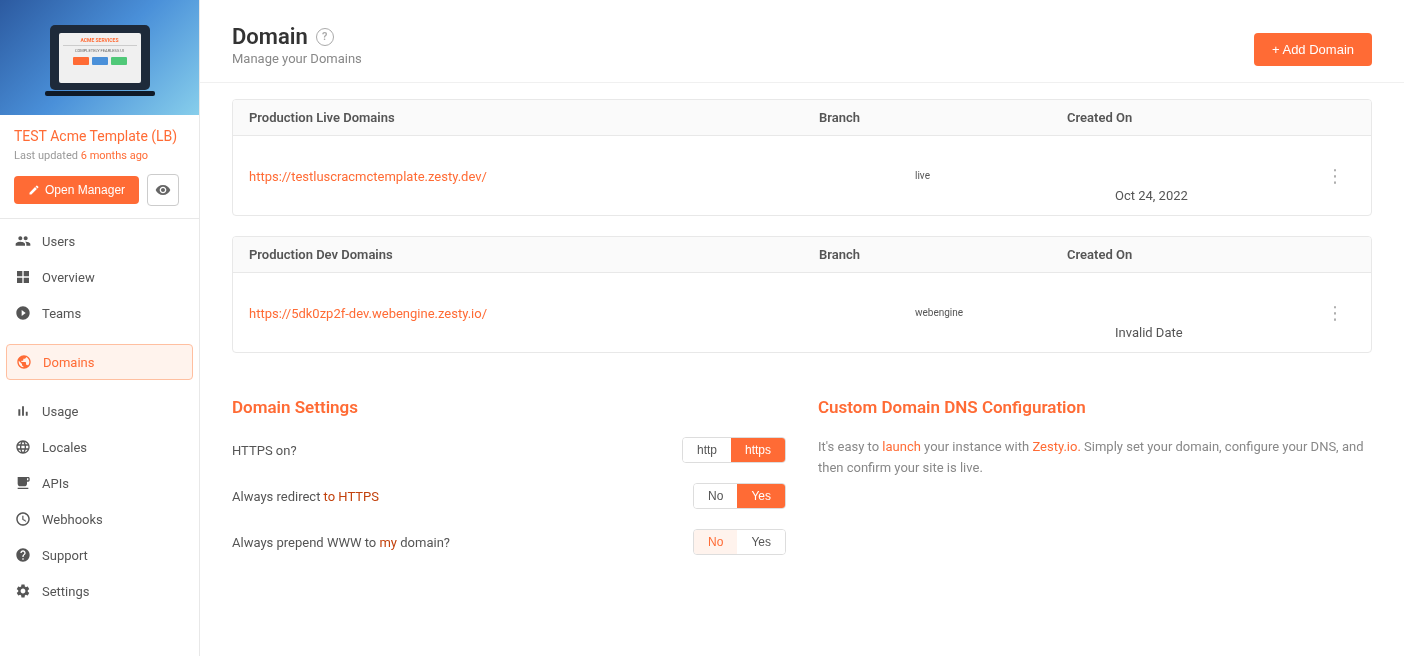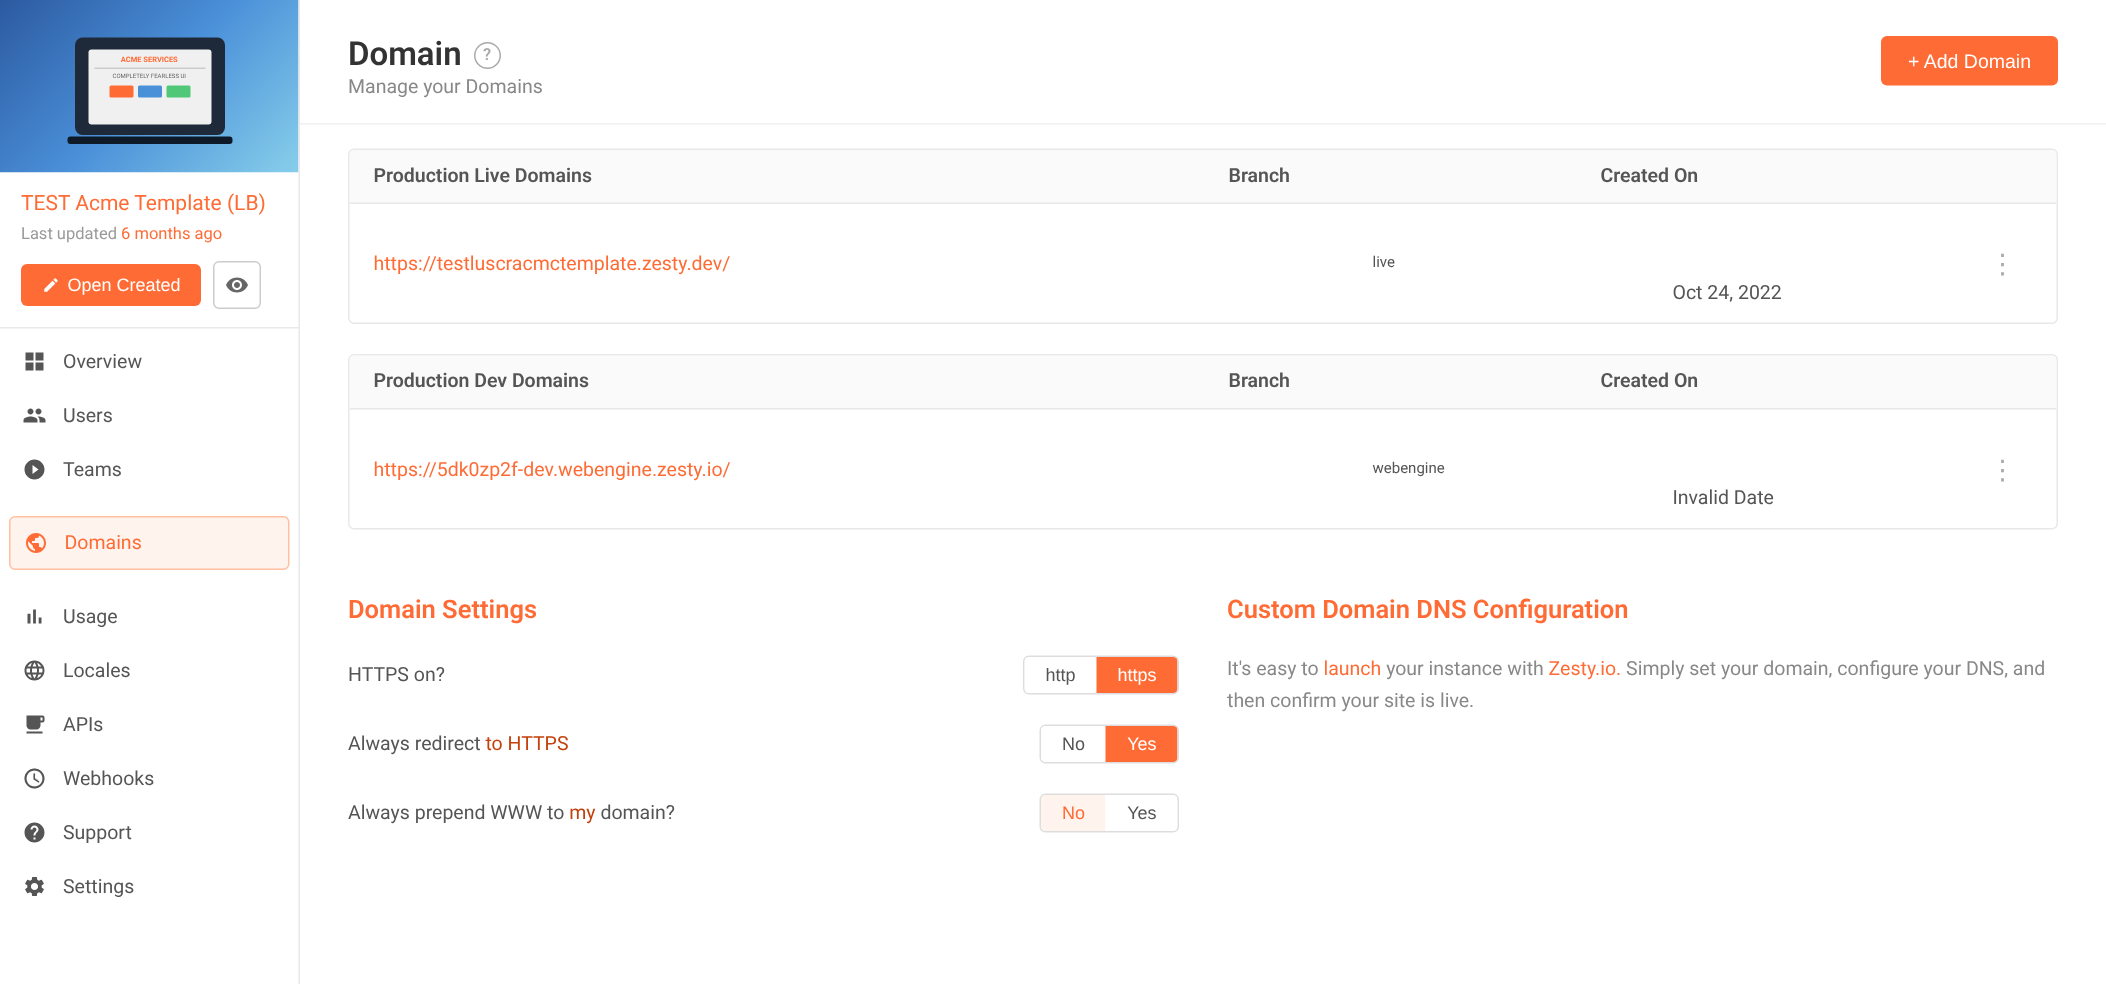--- a/index.html
+++ b/index.html
@@ -16,21 +16,21 @@
     .sidebar-actions { display: flex; align-items: center; gap: 8px; padding: 4px 14px 12px; }
     .btn-open-manager { background: #ff6b35; color: #fff; border: none; border-radius: 4px; padding: 7px 14px; font-size: 12px; cursor: pointer; display: flex; align-items: center; gap: 5px; font-weight: 500; }
     .btn-eye { background: none; border: 1px solid #ccc; border-radius: 4px; width: 32px; height: 32px; cursor: pointer; display: flex; align-items: center; justify-content: center; color: #666; }
     .sidebar-divider { height: 1px; background: #e8e8e8; margin: 0 0 4px; }
     .nav-item { display: flex; align-items: center; gap: 10px; padding: 9px 14px; cursor: pointer; color: #555; font-size: 13px; border-radius: 0; transition: background 0.15s; }
     .nav-item.active { background: #fff3ed; color: #ff6b35; border: 1px solid #ffbfa0; margin: 13px 6px; border-radius: 4px; padding: 8px 8px; }
     .nav-icon { width: 18px; height: 18px; display: flex; align-items: center; justify-content: center; color: inherit; flex-shrink: 0; }
 
     
     .main { flex: 1; overflow-y: auto; padding: 0; }
-    .main-header { display: flex; align-items: flex-start; justify-content: space-between; padding: 24px 32px 16px; border-bottom: 1px solid #f0f0f0; }
+    .main-header { display: flex; align-items: flex-end; justify-content: space-between; padding: 24px 32px 16px; border-bottom: 1px solid #f0f0f0; }
     .page-title-area { }
     .page-title { font-size: 22px; font-weight: 600; color: #333; display: flex; align-items: center; gap: 8px; }
     .help-icon { width: 18px; height: 18px; border-radius: 50%; border: 1.5px solid #aaa; display: flex; align-items: center; justify-content: center; font-size: 11px; color: #aaa; cursor: pointer; }
     .page-subtitle { font-size: 13px; color: #888; margin-top: 2px; }
     .btn-add-domain { background: #ff6b35; color: #fff; border: none; border-radius: 4px; padding: 9px 18px; font-size: 13px; cursor: pointer; font-weight: 500; white-space: nowrap; }
 
     
     .content-area { padding: 16px 32px; }
     .domain-table { width: 100%; border: 1px solid #e8e8e8; border-radius: 4px; margin-bottom: 20px; overflow: hidden; }
     .table-header { display: grid; grid-template-columns: 1fr 200px 200px 40px; background: #fafafa; border-bottom: 1px solid #e8e8e8; padding: 10px 16px; gap: 48px; }
@@ -85,47 +85,47 @@
   <div class="site-info">
     <div class="site-name">TEST Acme Template (LB)</div>
     <div class="site-updated">Last updated <span>6 months ago</span></div>
   </div>
 
   <div class="sidebar-actions">
     <button class="btn-open-manager">
       <svg width="12" height="12" viewBox="0 0 24 24" fill="currentColor">
           <path d="M3 17.25V21h3.75L17.81 9.94l-3.75-3.75L3 17.25zM20.71 7.04c.39-.39.39-1.02 0-1.41l-2.34-2.34c-.39-.39-1.02-.39-1.41 0l-1.83 1.83 3.75 3.75 1.83-1.83z"></path>
         </svg>
-      <span>Open Created</span>
+      <span>Open Manager</span>
     </button>
     <button class="btn-eye">
       <svg width="16" height="16" viewBox="0 0 24 24" fill="currentColor">
           <path d="M12 4.5C7 4.5 2.73 7.61 1 12c1.73 4.39 6 7.5 11 7.5s9.27-3.11 11-7.5c-1.73-4.39-6-7.5-11-7.5zM12 17c-2.76 0-5-2.24-5-5s2.24-5 5-5 5 2.24 5 5-2.24 5-5 5zm0-8c-1.66 0-3 1.34-3 3s1.34 3 3 3 3-1.34 3-3-1.34-3-3-3z"></path>
         </svg>
     </button>
   </div>
 
   <div class="sidebar-divider"></div>
 
   <nav>
     <div class="nav-item">
       <span class="nav-icon">
         <svg width="16" height="16" viewBox="0 0 24 24" fill="currentColor">
+            <path d="M16 11c1.66 0 2.99-1.34 2.99-3S17.66 5 16 5c-1.66 0-3 1.34-3 3s1.34 3 3 3zm-8 0c1.66 0 2.99-1.34 2.99-3S9.66 5 8 5C6.34 5 5 6.34 5 8s1.34 3 3 3zm0 2c-2.33 0-7 1.17-7 3.5V19h14v-2.5c0-2.33-4.67-3.5-7-3.5zm8 0c-.29 0-.62.02-.97.05 1.16.84 1.97 1.97 1.97 3.45V19h6v-2.5c0-2.33-4.67-3.5-7-3.5z"></path>
+          </svg>
+      </span>
+      <span>Users</span>
+    </div>
+    <div class="nav-item">
+      <span class="nav-icon">
+        <svg width="16" height="16" viewBox="0 0 24 24" fill="currentColor">
             <path d="M3 3h8v8H3zm0 10h8v8H3zm10-10h8v8h-8zm0 10h8v8h-8z"></path>
           </svg>
       </span>
       <span>Overview</span>
-    </div>
-    <div class="nav-item">
-      <span class="nav-icon">
-        <svg width="16" height="16" viewBox="0 0 24 24" fill="currentColor">
-            <path d="M16 11c1.66 0 2.99-1.34 2.99-3S17.66 5 16 5c-1.66 0-3 1.34-3 3s1.34 3 3 3zm-8 0c1.66 0 2.99-1.34 2.99-3S9.66 5 8 5C6.34 5 5 6.34 5 8s1.34 3 3 3zm0 2c-2.33 0-7 1.17-7 3.5V19h14v-2.5c0-2.33-4.67-3.5-7-3.5zm8 0c-.29 0-.62.02-.97.05 1.16.84 1.97 1.97 1.97 3.45V19h6v-2.5c0-2.33-4.67-3.5-7-3.5z"></path>
-          </svg>
-      </span>
-      <span>Users</span>
     </div>
     <div class="nav-item">
       <span class="nav-icon">
         <svg width="16" height="16" viewBox="0 0 24 24" fill="currentColor">
             <path d="M12 2C6.48 2 2 6.48 2 12s4.48 10 10 10 10-4.48 10-10S17.52 2 12 2zm-2 14.5v-9l6 4.5-6 4.5z"></path>
           </svg>
       </span>
       <span>Teams</span>
     </div>
     <div class="nav-item active">

